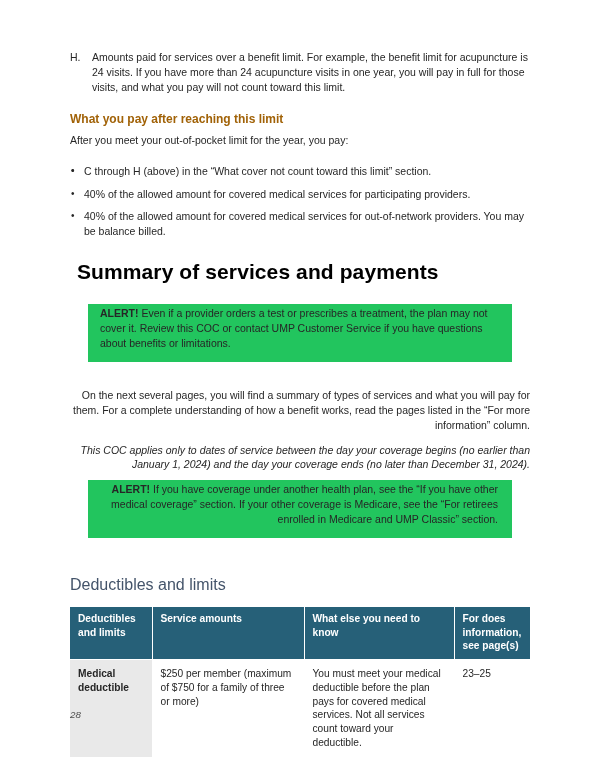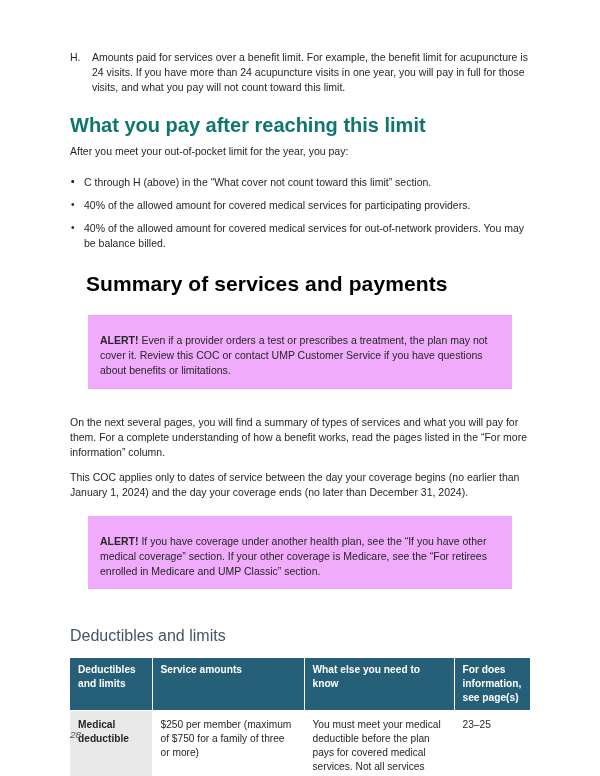--- a/index.html
+++ b/index.html
@@ -8,60 +8,60 @@
     width:600px; height:776px; background:#ffffff; position:relative;
     font-family:"Liberation Sans", sans-serif; color:#262626; overflow:hidden;
   }
   .content { padding:50px 70px 0 70px; font-size:10.5px; line-height:1.42; }
 
   
   .item-h { display:flex; margin-bottom:12px; }
   .item-h .lbl { width:22px; flex:0 0 22px; }
   .item-h .txt { flex:1; }
 
-  h2.sec { font-size:20px; font-weight:bold; color:#0f766e; margin:16px 0 5px 0; }
+  h2.sec { font-size:12px; font-weight:bold; color:#a16207; margin:16px 0 5px 0; }
   .intro { margin-bottom:16px; }
 
   .bullets { list-style:none; }
   .bullets li { position:relative; padding-left:14px; margin-bottom:8px; }
   .bullets li .dot { position:absolute; left:1px; top:0; font-size:10px; }
 
-  h1.big { font-size:21px; font-weight:bold; color:#000; margin:18px 0 17px 16px; letter-spacing:0.1px; }
+  h1.big { font-size:21px; font-weight:bold; color:#000; margin:18px 0 17px 7px; letter-spacing:0.1px; }
 
   .alert {
-    background:#f0abfc; margin:0 18px 26px 18px; padding:18px 14px 11px 12px;
+    background:#22c55e; margin:0 18px 26px 18px; padding:2px 14px 11px 12px;
   }
   .alert b { font-weight:bold; }
 
-  .para { margin-bottom:10px; }
+  .para { margin-bottom:10px;text-align:right; }
   .para b { font-weight:bold; }
-  .para.last { margin-bottom:16px; }
+  .para.last { margin-bottom:8px;font-style:italic; }
 
-  .alert.second { margin-bottom:36px; }
+  .alert.second { margin-bottom:36px;text-align:right; }
 
   h3.tblhead { font-size:16px; font-weight:400; color:#44546a; margin-bottom:9px; }
 
   table.ded { width:100%; border-collapse:collapse; font-size:10.2px; line-height:1.35; table-layout:fixed; }
   table.ded th {
     background:#266078; color:#ffffff; font-weight:bold; text-align:left;
     vertical-align:top; padding:5px 8px 6px 8px; border:1.5px solid #ffffff;
   }
   table.ded td {
     vertical-align:top; padding:7px 8px; border:1.5px solid #ffffff;
     background:#ffffff;
   }
   table.ded td.rowhead { background:#e9e9e9; font-weight:bold; }
   table.ded th:first-child, table.ded td:first-child { border-left:none; }
   table.ded th:last-child, table.ded td:last-child { border-right:none; }
   .c1 { width:82px; } .c2 { width:152px; } .c3 { width:150px; } .c4 { width:76px; }
   .cellp { margin-bottom:9px; }
   .cellp:last-child { margin-bottom:0; }
 
   .footer {
-    position:absolute; left:70px; right:70px; bottom:36px;
+    position:absolute; left:70px; right:70px; bottom:56px;
     display:flex; justify-content:space-between;
     font-size:9.8px; font-style:italic; color:#4d4d4d;
   }
 </style>
 </head>
 <body>
 
 <div class="page">
   <div class="content">
 

